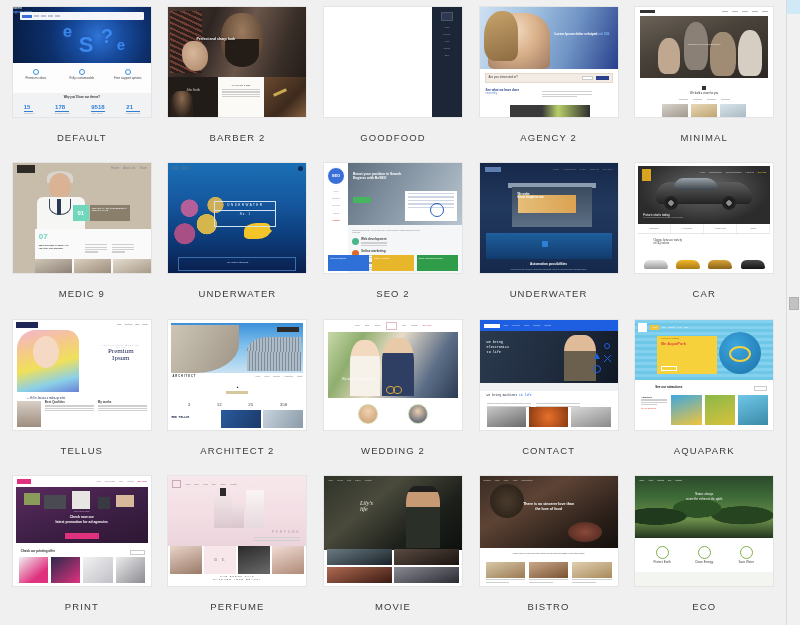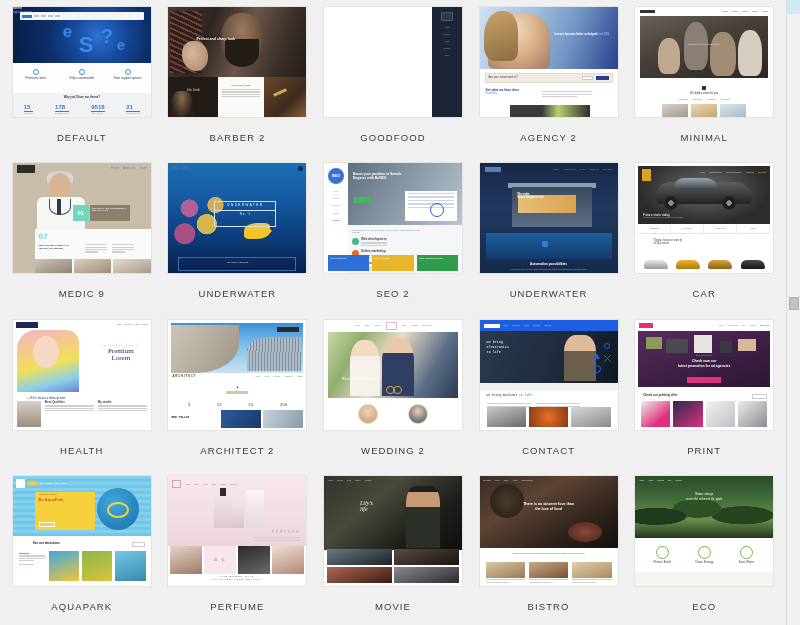--- a/index.html
+++ b/index.html
@@ -861,30 +861,30 @@
           <span>Offer</span>
           <span>Prices</span>
         </div>
       </div>
       <div class="model">
           <div class="face"></div>
         </div>
       <div class="ttl">
         <div class="k">Professional make-up artist</div>
         <div class="n">Premium</div>
-        <div class="n">Lorem</div>
+        <div class="n">Ipsum</div>
       </div>
       <div class="sub">— Hi I'm Jessica a make-up artist</div>
       <div class="bot">
         <div class="p"></div>
         <div class="col"><b>Best Qualities</b><span class="line"></span><span class="line"></span><span class="line"></span></div>
         <div class="col"><b>My works</b><span class="line"></span><span class="line"></span><span class="line"></span></div>
       </div>
     </div>
-    <div class="caption">HEALTH</div>
+    <div class="caption">TELLUS</div>
   </div>
 
   <div class="cell">
     <div class="thumb t-arch">
       <div class="hero">
         <div class="bld"></div>
         <div class="bld2"></div>
         <div class="badge"></div>
       </div>
       <div class="nav">
@@ -985,20 +985,58 @@
             <span class="line" style="width:70%"></span>
           </div>
       </div>
       <div class="gal">
         <div style="background:linear-gradient(160deg,#c8c8c8,#6a6a6a)"></div>
         <div style="background:radial-gradient(circle,#e8702a,#8a3a12)"></div>
         <div style="background:linear-gradient(160deg,#d8d8d8,#8a8a8a)"></div>
       </div>
     </div>
     <div class="caption">CONTACT</div>
+  </div>
+
+  <div class="cell">
+    <div class="thumb t-aqua">
+      <div class="top">
+        <div class="nav">
+          <div class="lg"></div>
+          <span class="pill">Home</span>
+          <span>Spa</span>
+          <span>Pricing</span>
+          <span>FAQ</span>
+          <span>Cafe</span>
+        </div>
+        <div class="ylw"></div>
+        <div class="kicker">Welcome to AquaPark</div>
+        <div class="ht">Be AquaPark</div>
+        <div class="btn"></div>
+        <div class="circ">
+            <div class="ring"></div>
+          </div>
+      </div>
+      <div class="bot"></div>
+      <div class="h2">See our attractions</div>
+      <div class="more"></div>
+      <div class="side">
+        <div class="t">Attractions</div>
+        <span class="line"></span>
+          <span class="line"></span>
+          <span class="line" style="width:60%"></span>
+        <div class="lk">See all attractions</div>
+      </div>
+      <div class="cards">
+        <div style="background:linear-gradient(160deg,#3ea8e0,#f2c43a)"></div>
+        <div style="background:linear-gradient(160deg,#8ab84a,#d8c23a)"></div>
+        <div style="background:linear-gradient(160deg,#6fc7e8,#3a8aa8)"></div>
+      </div>
+    </div>
+    <div class="caption">AQUAPARK</div>
   </div>
 
   <div class="cell">
     <div class="thumb t-print">
       <div class="nav">
         <div class="lg"></div>
         <div class="navlinks">
           <span>Work</span>
           <span>Our Printing</span>
           <span>Offer</span>
@@ -1025,58 +1063,20 @@
         <div style="background:linear-gradient(140deg,#f0f0f0,#e0317f 70%)"></div>
         <div style="background:linear-gradient(140deg,#2a2a4a,#e0317f)"></div>
         <div style="background:linear-gradient(140deg,#f2f2f2,#c0c0c8)"></div>
         <div style="background:linear-gradient(140deg,#ececec,#8a8a92)"></div>
       </div>
     </div>
     <div class="caption">PRINT</div>
   </div>
 
   <div class="cell">
-    <div class="thumb t-aqua">
-      <div class="top">
-        <div class="nav">
-          <div class="lg"></div>
-          <span class="pill">Home</span>
-          <span>Spa</span>
-          <span>Pricing</span>
-          <span>FAQ</span>
-          <span>Cafe</span>
-        </div>
-        <div class="ylw"></div>
-        <div class="kicker">Welcome to AquaPark</div>
-        <div class="ht">Be AquaPark</div>
-        <div class="btn"></div>
-        <div class="circ">
-            <div class="ring"></div>
-          </div>
-      </div>
-      <div class="bot"></div>
-      <div class="h2">See our attractions</div>
-      <div class="more"></div>
-      <div class="side">
-        <div class="t">Attractions</div>
-        <span class="line"></span>
-          <span class="line"></span>
-          <span class="line" style="width:60%"></span>
-        <div class="lk">See all attractions</div>
-      </div>
-      <div class="cards">
-        <div style="background:linear-gradient(160deg,#3ea8e0,#f2c43a)"></div>
-        <div style="background:linear-gradient(160deg,#8ab84a,#d8c23a)"></div>
-        <div style="background:linear-gradient(160deg,#6fc7e8,#3a8aa8)"></div>
-      </div>
-    </div>
-    <div class="caption">AQUAPARK</div>
-  </div>
-
-  <div class="cell">
     <div class="thumb t-perf">
       <div class="top">
         <div class="nav">
           <div class="lg"></div>
           <span>Home</span>
           <span>Shop</span>
           <span>About</span>
           <span>Story</span>
           <span>Gallery</span>
           <span>Contact</span>

